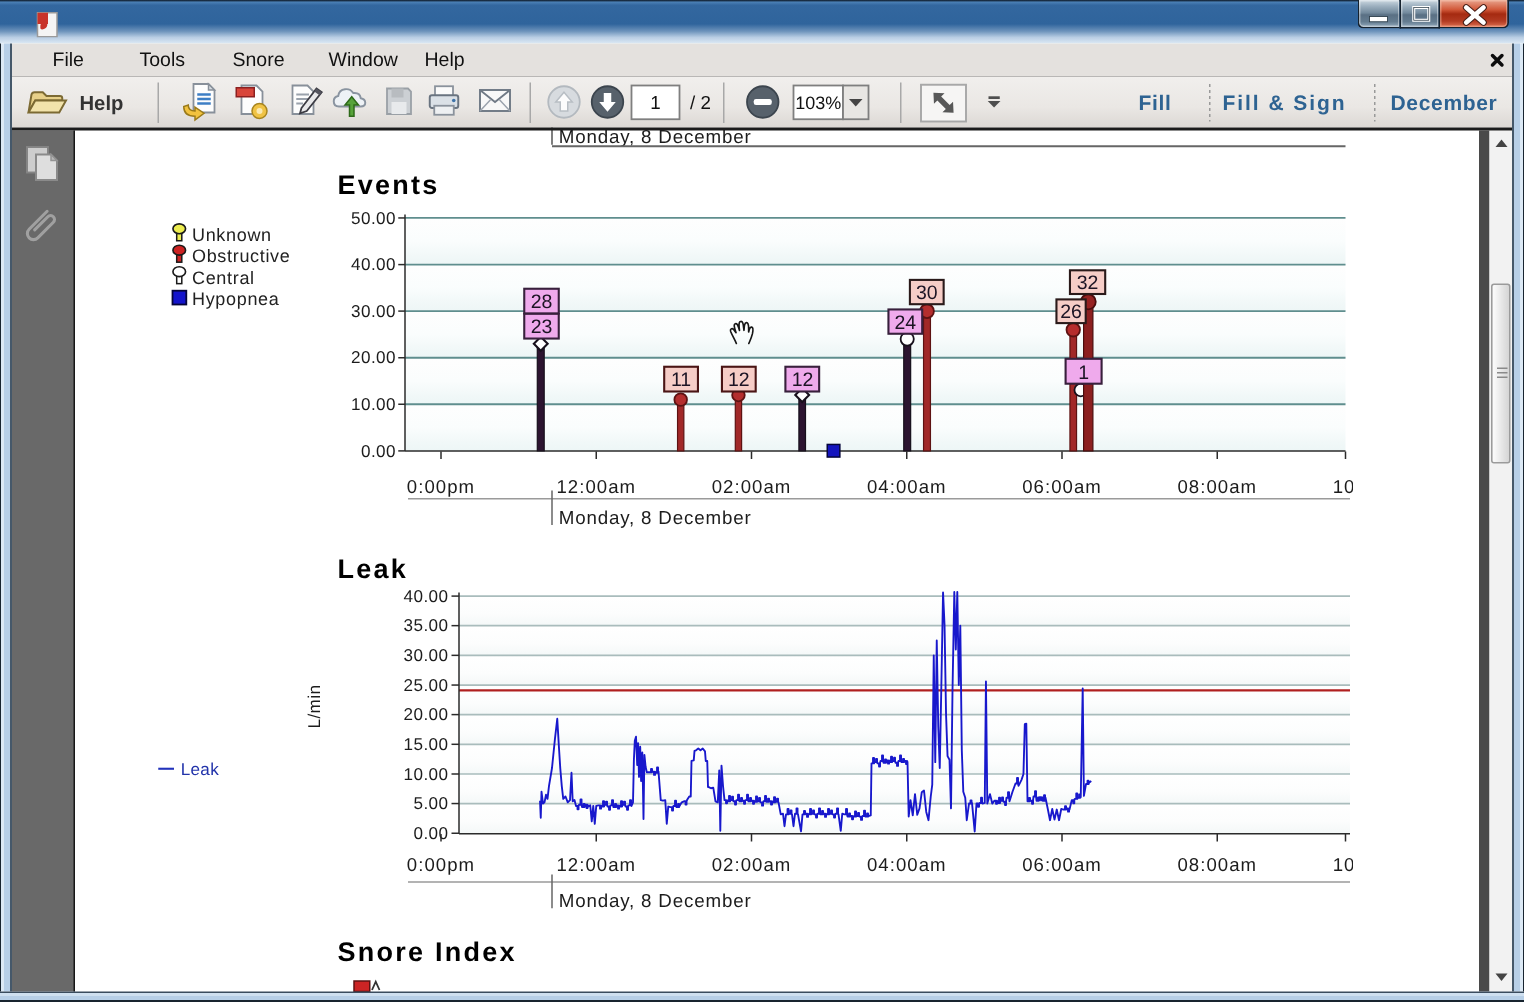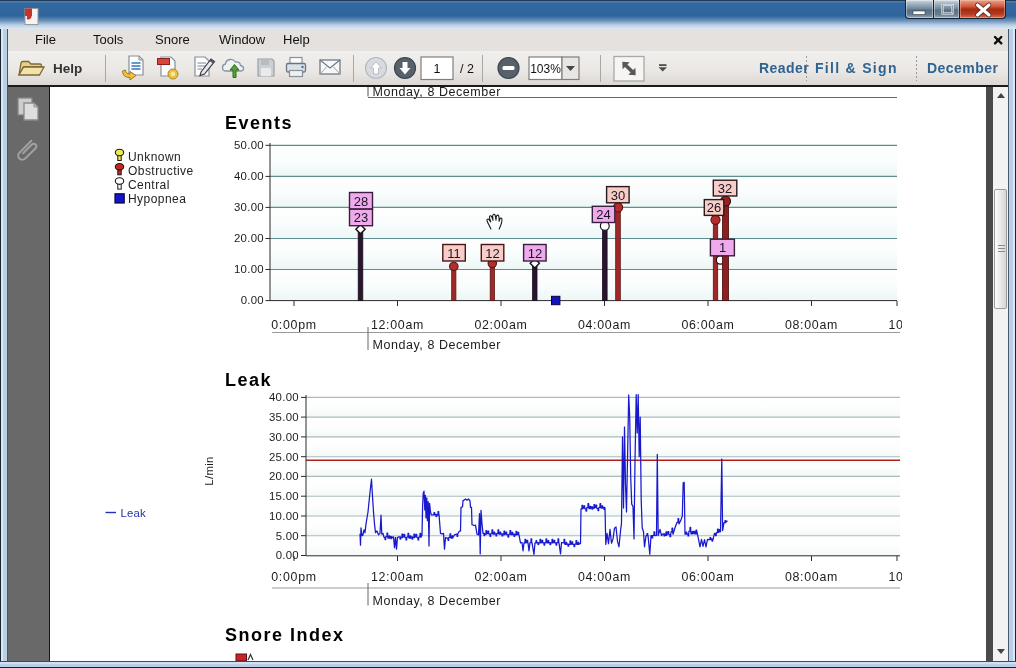--- a/index.html
+++ b/index.html
@@ -347,21 +347,21 @@
   <rect x="651" y="13.2" width="7.5" height="1.8" fill="#4e4e4e"></rect>
   <path d="M650.5 16.3 L659 16.3 L654.7 20.6 Z" fill="#4e4e4e"></path>
  </svg>
  <div style="position:absolute;left:45px;top:10px;font-weight:bold;font-size:13.5px;color:#333">Help</div>
  <div class="tsep" style="left:97px"></div>
  <div class="tsep" style="left:345px"></div>
  <div class="tsep" style="left:474px"></div>
  <div class="tsep" style="left:592px"></div>
  <div class="dotsep" style="left:798px"></div>
  <div class="dotsep" style="left:908px"></div>
- <div class="tbb" style="left:751px;top:9px">Reader</div>
+ <div class="tbb" style="left:751px;top:9px">Fill</div>
  <div class="tbb" style="left:807px;top:9px;letter-spacing:1.3px">Fill &amp; Sign</div>
  <div class="tbb" style="left:919px;top:9px">December</div>
 </div>
 <div class="abs" id="sidebar">
  <svg width="42" height="120" xmlns="http://www.w3.org/2000/svg">
   <rect x="10" y="11" width="14" height="17" fill="#cdcdcd" stroke="#858585" stroke-width="1.3"></rect>
   <path d="M16 16 L26 16 L30 20 L30 33 L16 33 Z" fill="#dedede" stroke="#8a8a8a" stroke-width="1.3"></path>
   <path d="M26 16 L26 20 L30 20 Z" fill="#b8b8b8" stroke="#939393" stroke-width="1"></path>
   <g transform="translate(19.5,63.5) rotate(45) scale(1.13)">
    <path d="M-3.6,-8.5 L-3.6,6.5 A3.6,3.6 0 0 0 3.6,6.5 L3.6,-6.5 A2.3,2.3 0 0 0 -1,-6.5 L-1,4.5" fill="none" stroke="#a0a0a0" stroke-width="1.8" stroke-linecap="round"></path>

